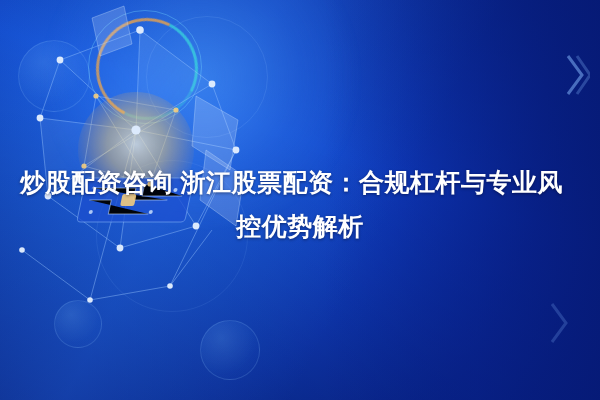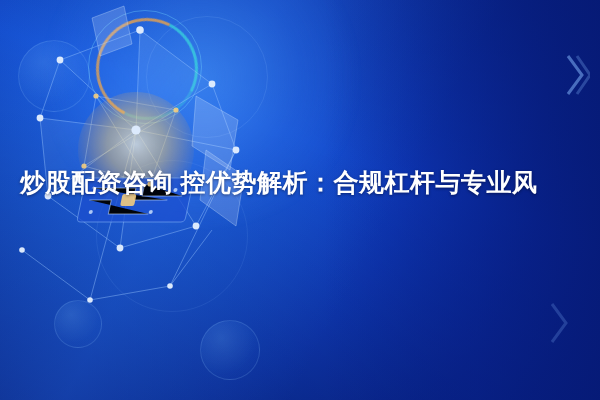--- a/index.html
+++ b/index.html
@@ -228,16 +228,17 @@
       <path d="M13 4 L26 23 L13 42" fill="none" stroke="#7fb0f5" stroke-opacity="0.30" stroke-width="3"></path>
     </svg>
   </div>
   <div class="chev chev-2">
     <svg width="26" height="46" viewBox="0 0 26 46">
       <path d="M4 4 L18 23 L4 42" fill="none" stroke="#7fb0f5" stroke-opacity="0.35" stroke-width="3"></path>
     </svg>
   </div>
 
   <div class="headline">
-    <span class="line1">炒股配资咨询 控优势解析：合规杠杆与专业风</span>
+    <span class="line1">炒股配资咨询 浙江股票配资：合规杠杆与专业风</span>
+    <span class="line2">控优势解析</span>
   </div>
 
 </div>
 
 </body></html>

